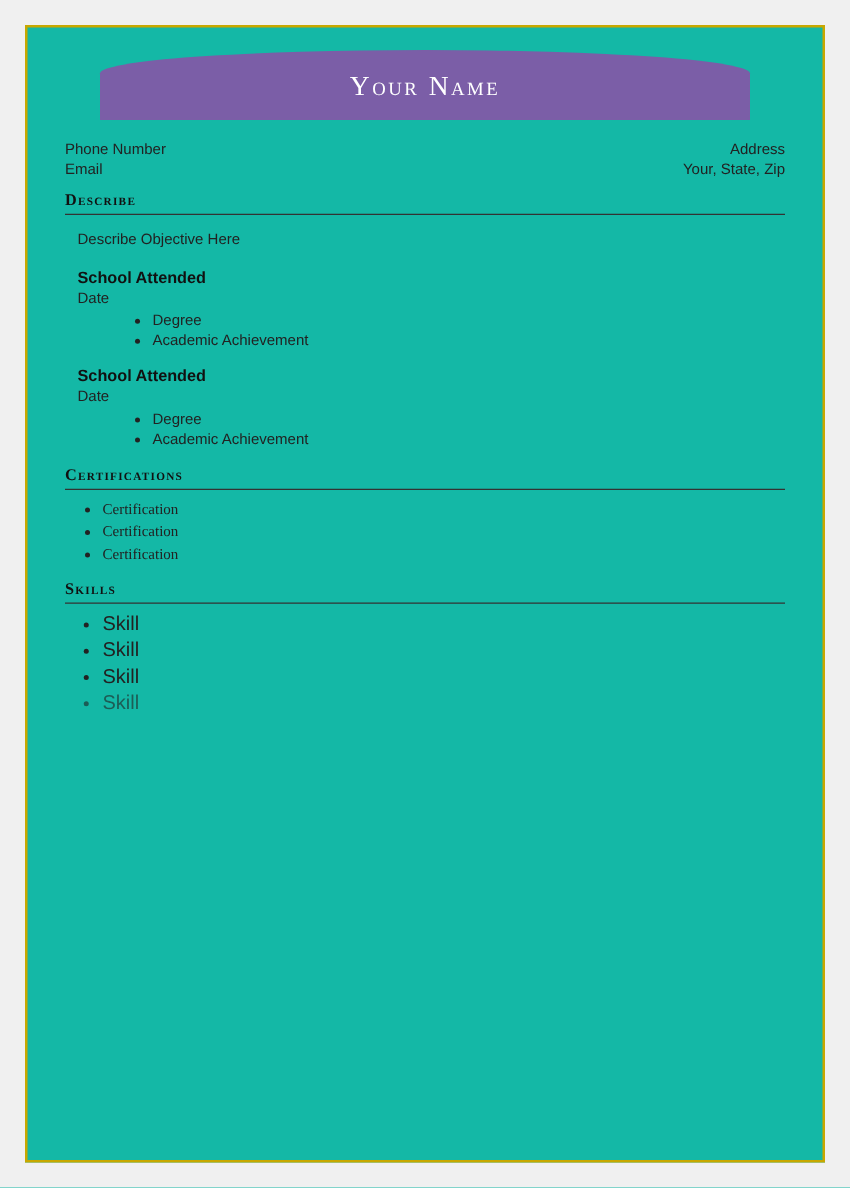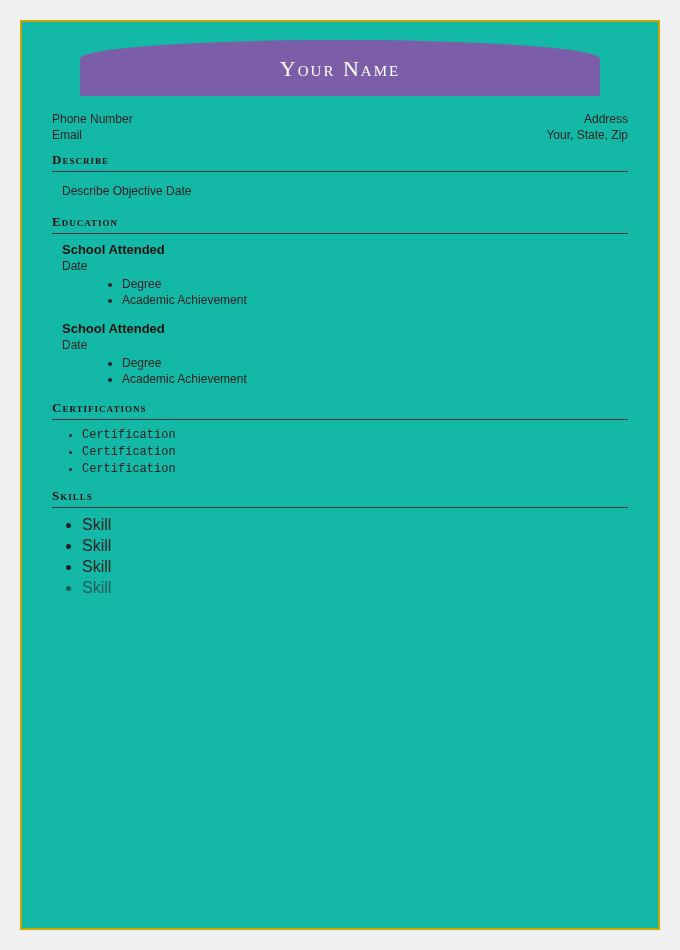--- a/index.html
+++ b/index.html
@@ -133,21 +133,21 @@
       margin-bottom: 2px;
     }
 
     .cert-list {
       list-style: disc;
       padding-left: 20px;
     }
 
     .cert-list li {
       font-size: 12px;
-      font-family: Liberation Mono, monospace;
+      font-family: Liberation Serif, serif;
       color: #222;
       margin-bottom: 3px;
     }
 
     .skills-list {
       list-style: disc;
       padding-left: 20px;
     }
 
     .skills-list li {
@@ -179,26 +179,25 @@
     </div>
     <div class="contact-right">
       <span class="contact-text">Address</span>
       <span class="contact-text">Your, State, Zip</span>
     </div>
   </div>
 
   <div class="section">
     <div class="section-header">Describe</div>
     <div class="section-body">
-      <p class="objective-text">Describe Objective Date</p>
-    </div>
-  </div>
-
-  <div class="section">
-    <div class="section-header">Education</div>
+      <p class="objective-text">Describe Objective Here</p>
+    </div>
+  </div>
+
+  <div class="section">
     <div class="section-body">
 
       <div class="school-block">
         <div class="school-name">School Attended</div>
         <div class="school-date">Date</div>
         <ul class="school-list">
           <li>Degree</li>
           <li>Academic Achievement</li>
         </ul>
       </div>

